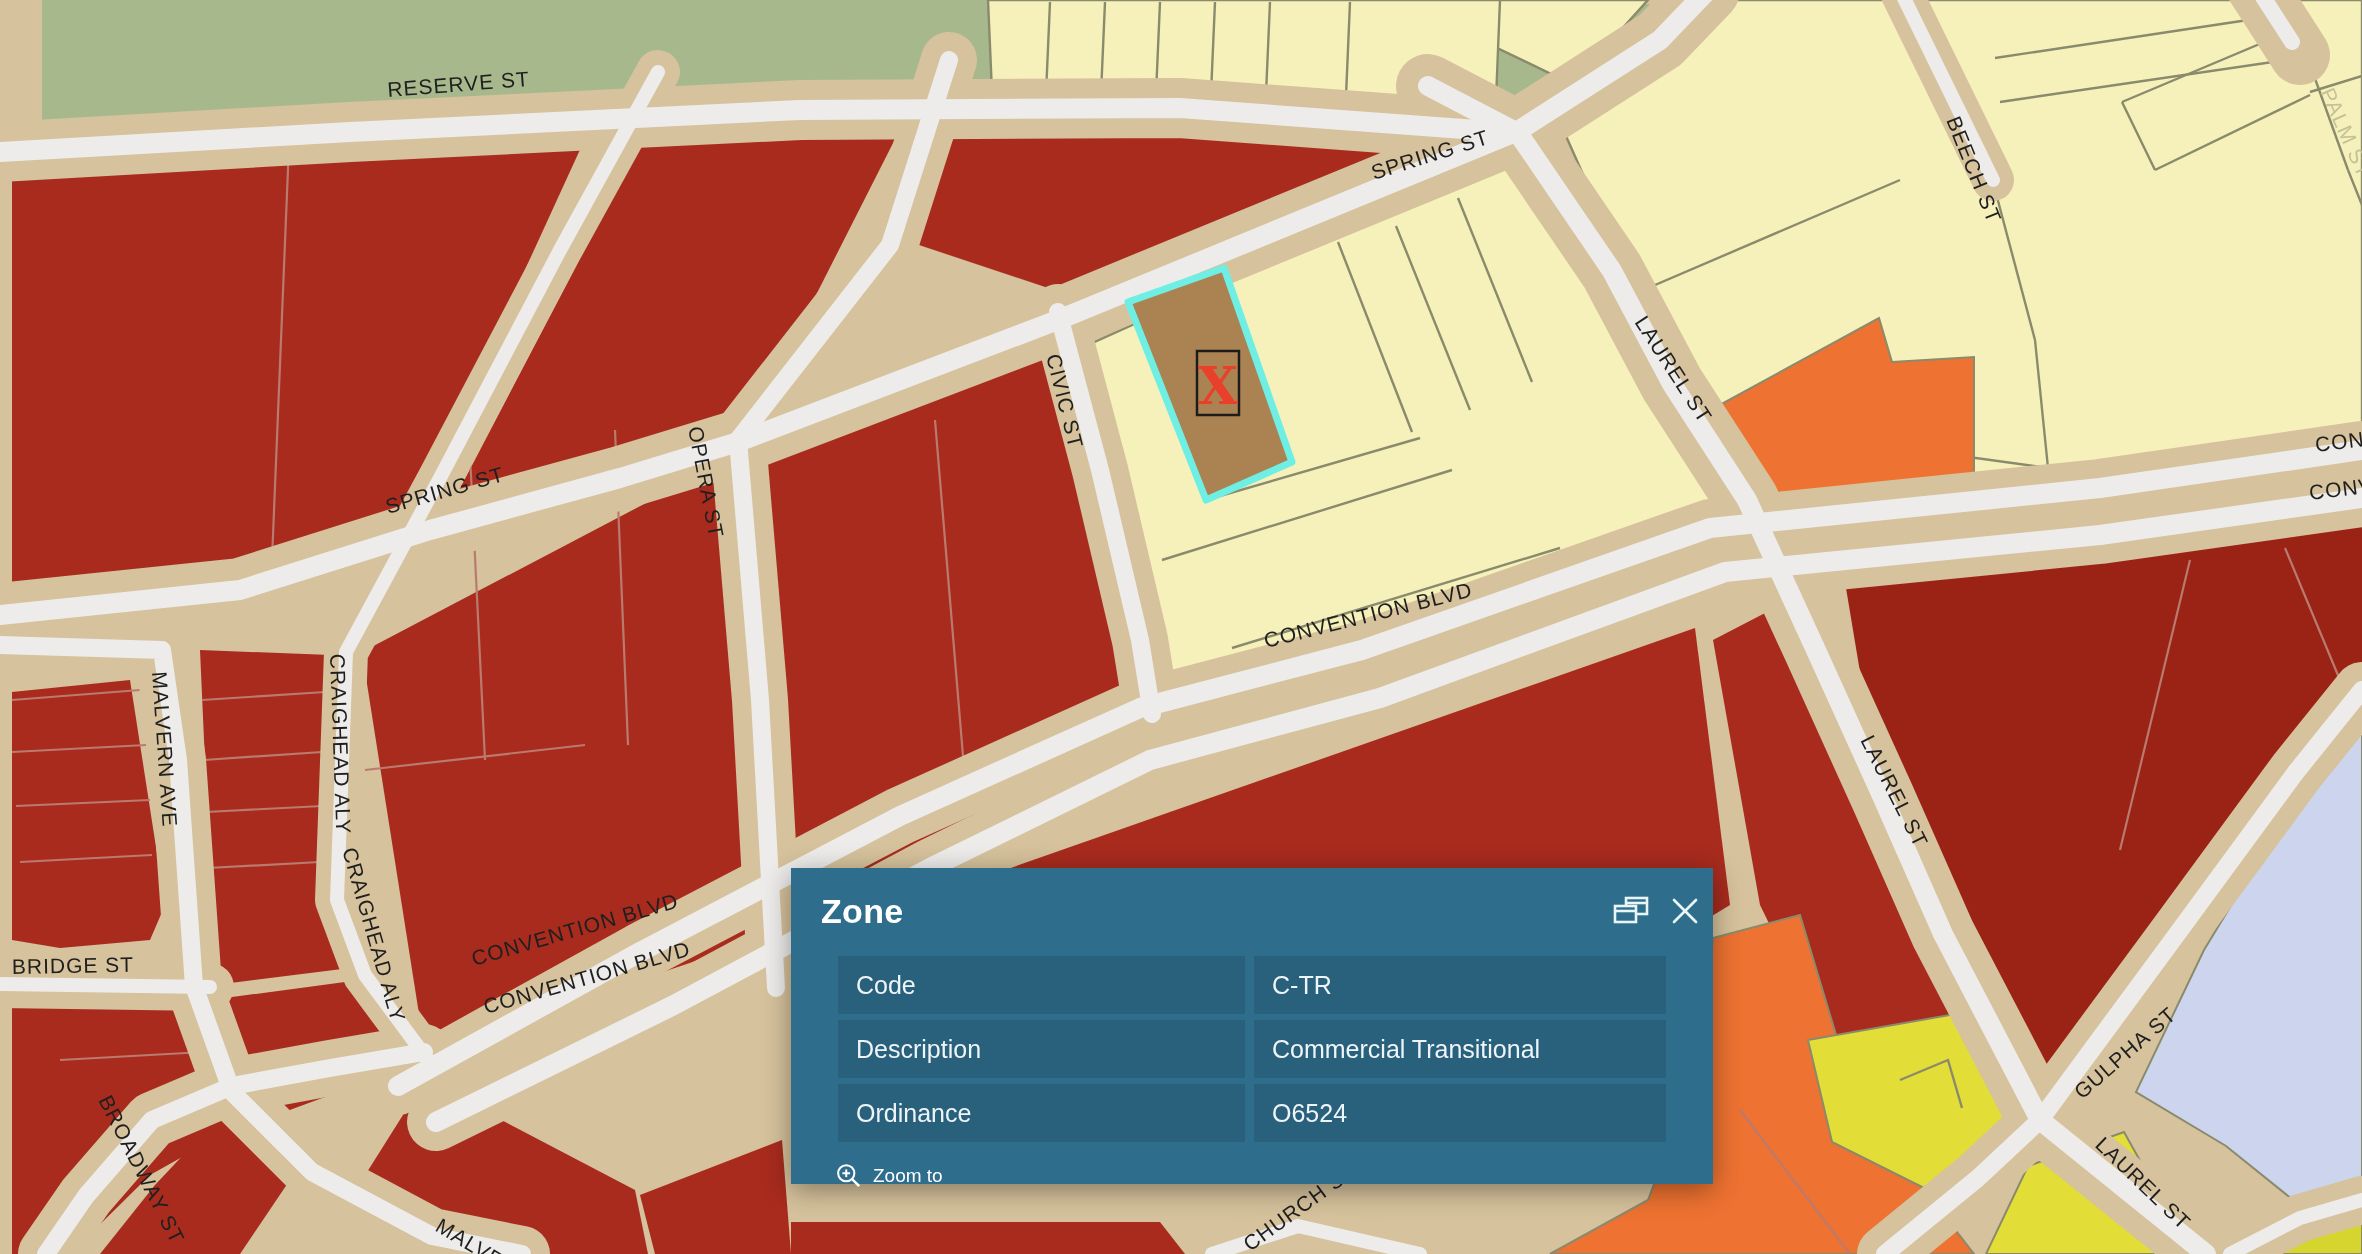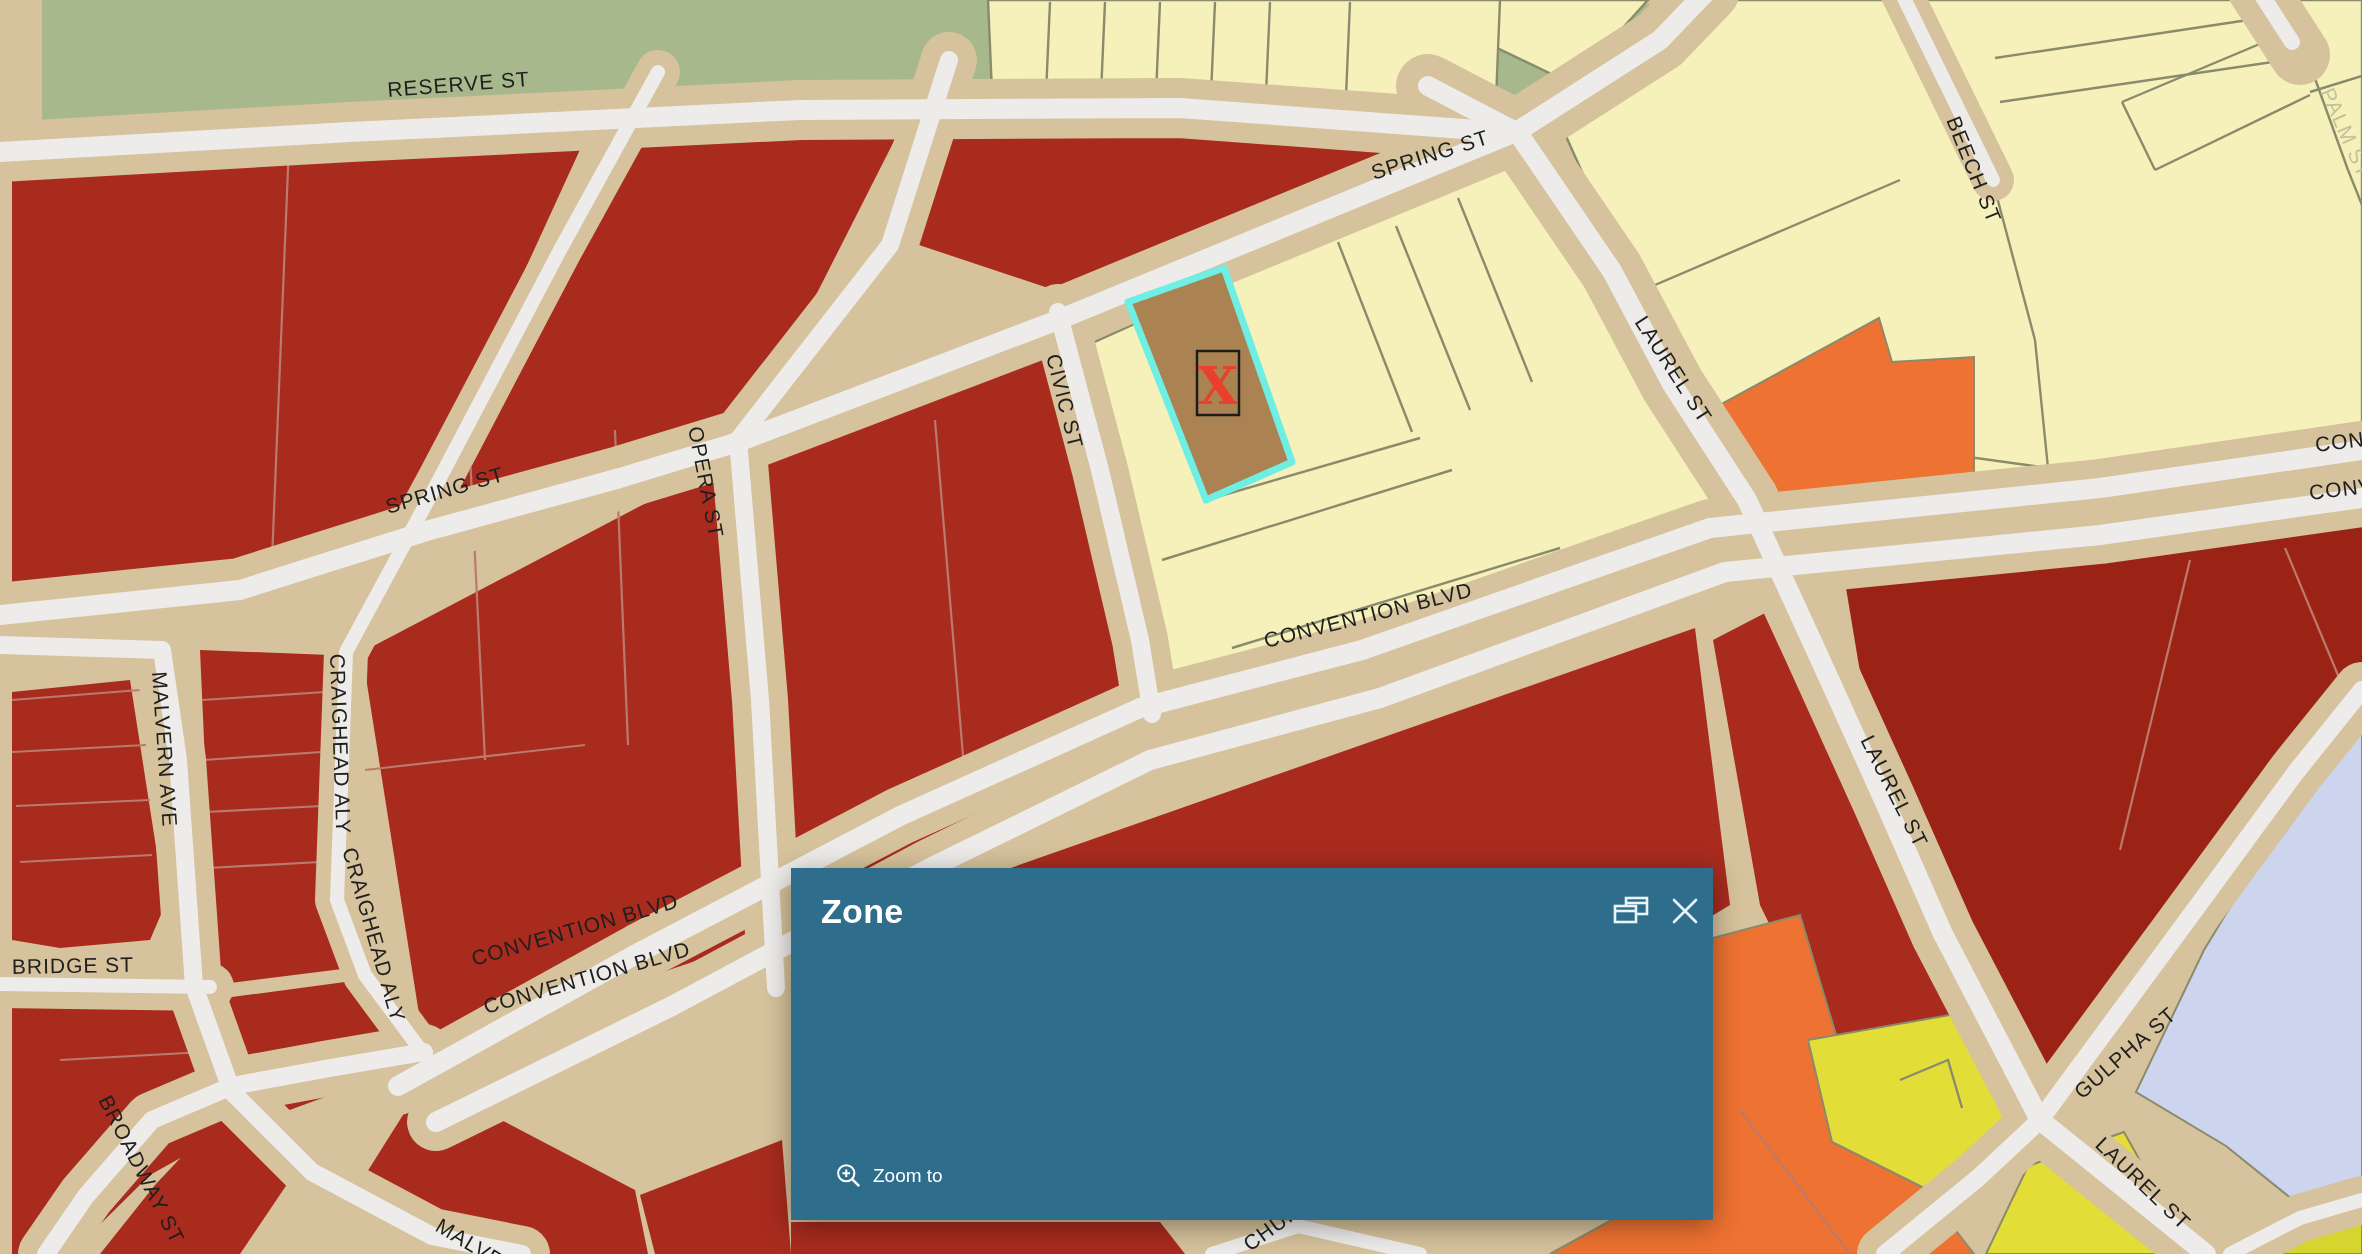--- a/index.html
+++ b/index.html
@@ -14,21 +14,21 @@
   .rline{stroke:var(--zone-red-line);stroke-width:2.2;fill:none;}
   .red{fill:var(--zone-red);}
   .darkred{fill:var(--zone-darkred);}
   .pale{fill:var(--parcel-yellow);stroke:var(--parcel-line);stroke-width:2.4;}
   .green{fill:var(--park-green);}
   .orange{fill:var(--zone-orange);stroke:var(--parcel-line);stroke-width:2;}
   .byellow{fill:var(--zone-yellow);stroke:var(--parcel-line);stroke-width:2;}
   .ygreen{fill:var(--zone-yellowgreen);stroke:var(--parcel-line);stroke-width:2;}
   .blue{fill:var(--zone-blue);stroke:var(--parcel-line);stroke-width:2;}
 
-  .popup{position:absolute;left:791px;top:868px;width:922px;height:352px;background:var(--popup-bg);
+  .popup{position:absolute;left:791px;top:868px;width:922px;height:316px;background:var(--popup-bg);
          box-shadow:0 6px 26px rgba(0,0,0,.38);color:#fff;}
   .popup-title{position:absolute;left:30px;top:24px;font-size:34px;font-weight:bold;letter-spacing:.3px;color:#fff;}
   .popup-actions{position:absolute;right:14px;top:28px;display:flex;gap:22px;align-items:center;}
   .popup-actions svg{display:block;cursor:pointer;}
   .popup-rows{position:absolute;left:47px;top:88px;width:828px;}
   .prow{display:flex;margin-bottom:6px;height:58px;}
   .cell{background:rgba(0,0,0,.10);line-height:58px;font-size:25px;color:#eef5f8;padding-left:18px;
         white-space:nowrap;overflow:hidden;}
   .cell.lab{width:389px;margin-right:9px;}
   .cell.val{flex:1;}
@@ -216,20 +216,34 @@
           <line x1="2" y1="15" x2="23" y2="15"></line>
         </g>
       </svg>
       <svg width="28" height="28" viewBox="0 0 28 28">
         <g stroke="#e8f4f6" stroke-width="2.6" stroke-linecap="round">
           <line x1="3" y1="3" x2="25" y2="25"></line>
           <line x1="25" y1="3" x2="3" y2="25"></line>
         </g>
       </svg>
     </div>
+    <div class="popup-rows">
+      <div class="prow">
+        <div class="cell lab">Code</div>
+        <div class="cell val">C-TR</div>
+      </div>
+      <div class="prow">
+        <div class="cell lab">Description</div>
+        <div class="cell val">Commercial Transitional</div>
+      </div>
+      <div class="prow">
+        <div class="cell lab">Ordinance</div>
+        <div class="cell val">O6524</div>
+      </div>
+    </div>
     <div class="zoomto">
       <svg width="27" height="27" viewBox="0 0 24 24">
         <g fill="none" stroke="#ffffff" stroke-width="1.8">
           <circle cx="10" cy="10" r="7.2"></circle>
           <line x1="10" y1="6.6" x2="10" y2="13.4"></line>
           <line x1="6.6" y1="10" x2="13.4" y2="10"></line>
           <line x1="15.4" y1="15.4" x2="21.5" y2="21.5" stroke-width="2.2"></line>
         </g>
       </svg>
       <span>Zoom to</span>

